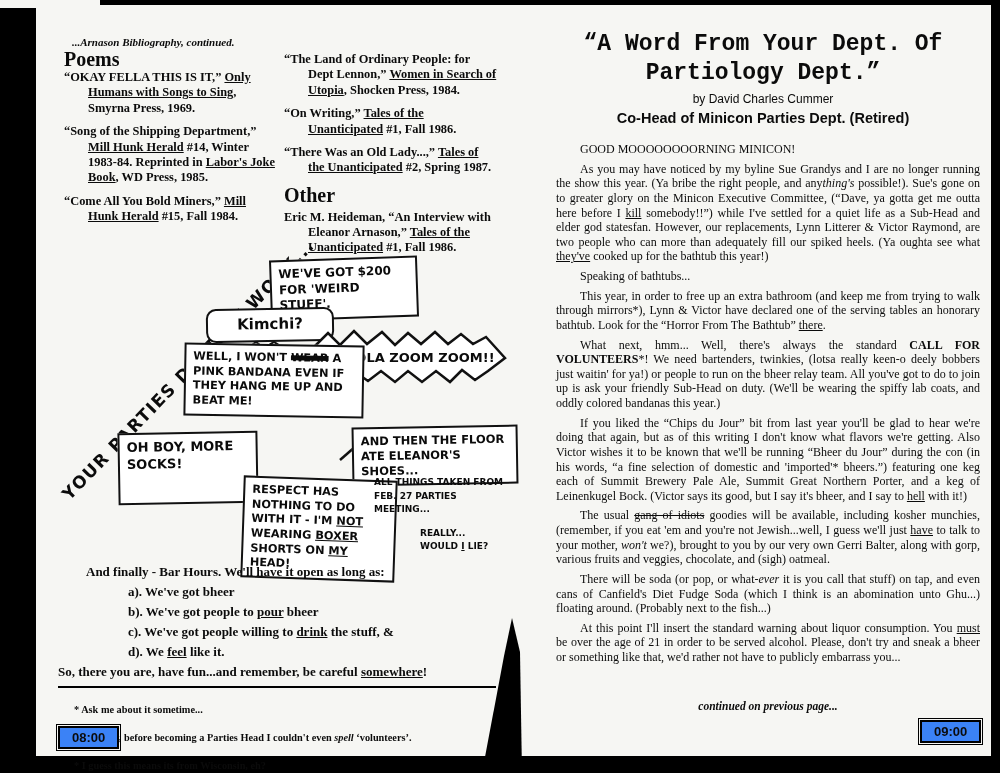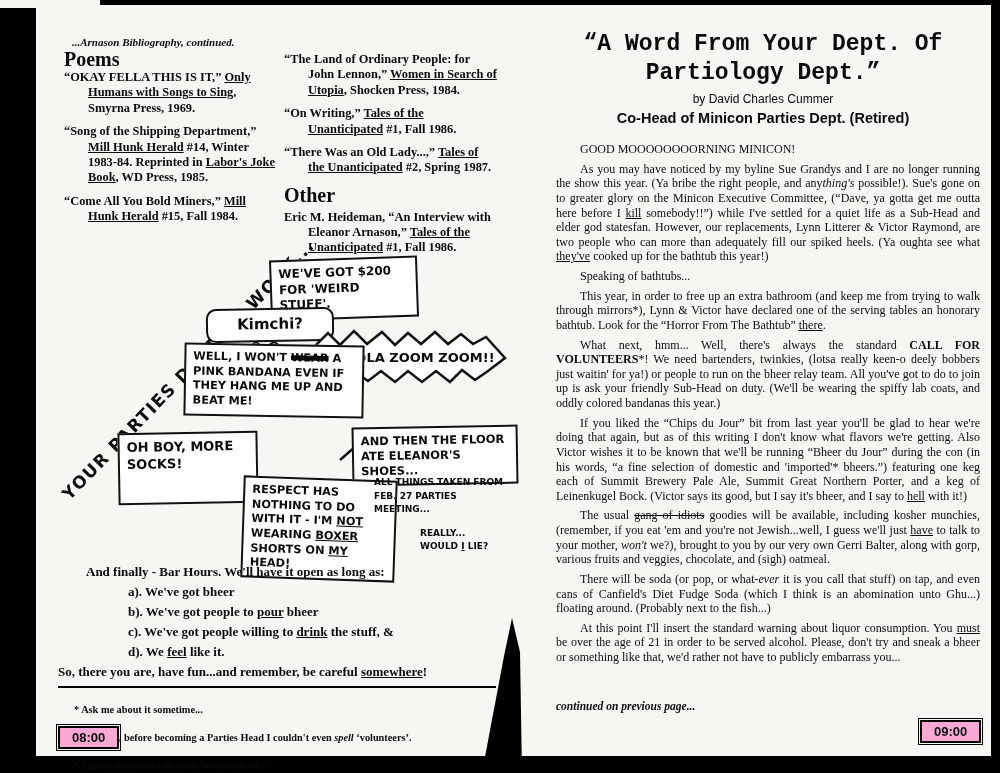--- a/index.html
+++ b/index.html
@@ -50,35 +50,35 @@
 
   
   .partiology{position:absolute;left:58px;top:560px;width:440px;}
   .part-cont{font:700 11px "Liberation Serif",serif;font-style:italic;margin:0 0 2px 0;}
   .part-intro{font-weight:700;font-size:13px;margin:4px 0 4px 28px;}
   .part-item{font-weight:700;font-size:13px;margin:0 0 4px 70px;}
   .part-close{font-weight:700;font-size:13px;margin:3px 0 0 0;}
   .part-rule{border:none;border-top:2px solid #000;margin:6px 0 3px 0;width:438px;}
   .footnote{font-weight:700;font-size:10.3px;line-height:1.18;margin:16px;}
   .page-box{position:absolute;border:2px solid #000;outline:1px solid #000;outline-offset:1px;
-    background:#f9a8d4;font:700 13px "Liberation Sans",sans-serif;padding:2px 12px;}
+    background:#3b82f6;font:700 13px "Liberation Sans",sans-serif;padding:2px 12px;}
   .page-box-left{left:58px;top:726px;}
   .page-box-right{left:920px;top:720px;}
 
   
   .rp-title{position:absolute;left:540px;top:30px;width:446px;text-align:center;
     font-family:Liberation Mono, monospace;font-weight:700;font-size:23px;line-height:1.25;}
   .rp-byline{position:absolute;left:540px;top:92px;width:446px;text-align:center;
     font-family:"Liberation Sans",sans-serif;font-size:12px;}
   .rp-byline2{position:absolute;left:540px;top:110px;width:446px;text-align:center;
     font-family:"Liberation Sans",sans-serif;font-weight:700;font-size:14.5px;}
   .rp-body{position:absolute;left:556px;top:142px;width:424px;text-align:justify;
     font-size:12px;line-height:1.22;}
   .rp-body p{margin:0 0 5px 0;text-indent:24px;}
-  .rp-continued{position:absolute;left:556px;top:700px;width:424px;text-align:left;
+  .rp-continued{position:absolute;left:556px;top:700px;width:424px;text-align:center;
     font:700 11.5px "Liberation Serif",serif;font-style:italic;}
 </style>
 </head>
 <body>
 
 <div class="bar" style="left:0;top:8px;width:36px;height:765px;"></div>
 <div class="bar" style="left:100px;top:0;width:900px;height:5px;"></div>
 <div class="bar" style="left:991px;top:0;width:9px;height:773px;"></div>
 <div class="bar" style="left:0;top:756px;width:1000px;height:17px;"></div>
 <svg class="gutter-svg" width="60" height="161">
@@ -88,21 +88,21 @@
 <div class="bib-cont">...Arnason Bibliography, continued.</div>
 <div class="sec-head poems-head">Poems</div>
 
 <div class="bibcol bibcol-1">
   <p class="bib-entry"><span>“OKAY FELLA THIS IS IT,” </span><span class="sg-u">Only Humans with Songs to Sing</span><span>, Smyrna Press, 1969.</span></p>
   <p class="bib-entry"><span>“Song of the Shipping Department,” </span><span class="sg-u">Mill Hunk Herald</span><span> #14, Winter 1983-84.  Reprinted in </span><span class="sg-u">Labor's Joke Book</span><span>, WD Press, 1985.</span></p>
   <p class="bib-entry"><span>“Come All You Bold Miners,” </span><span class="sg-u">Mill Hunk Herald</span><span> #15, Fall 1984.</span></p>
 </div>
 
 <div class="bibcol bibcol-2">
-  <p class="bib-entry"><span>“The Land of Ordinary People: for John Lennon,” </span><span class="sg-u">Women in Search of Utopia</span><span>, Shocken Press, 1984.</span></p>
+  <p class="bib-entry"><span>“The Land of Ordinary People: for Dept Lennon,” </span><span class="sg-u">Women in Search of Utopia</span><span>, Shocken Press, 1984.</span></p>
   <p class="bib-entry"><span>“On Writing,” </span><span class="sg-u">Tales of the Unanticipated</span><span> #1, Fall 1986.</span></p>
   <p class="bib-entry"><span>“There Was an Old Lady...,” </span><span class="sg-u">Tales of the Unanticipated</span><span> #2, Spring 1987.</span></p>
   <div class="sec-head other-head">Other</div>
   <p class="bib-entry"><span>Eric M. Heideman, “An Interview with Eleanor Arnason,” </span><span class="sg-u">Tales of the Unanticipated</span><span> #1, Fall 1986.</span></p>
 </div>
 
 <div class="cartoon">
   <svg width="472" height="326" style="position:absolute;left:0;top:0;">
     <polyline points="250,62 240,80" fill="none" stroke="#111" stroke-width="2.5"></polyline>
     <polyline points="210,100 218,94 226,100 236,94 244,99" fill="none" stroke="#111" stroke-width="2"></polyline>

